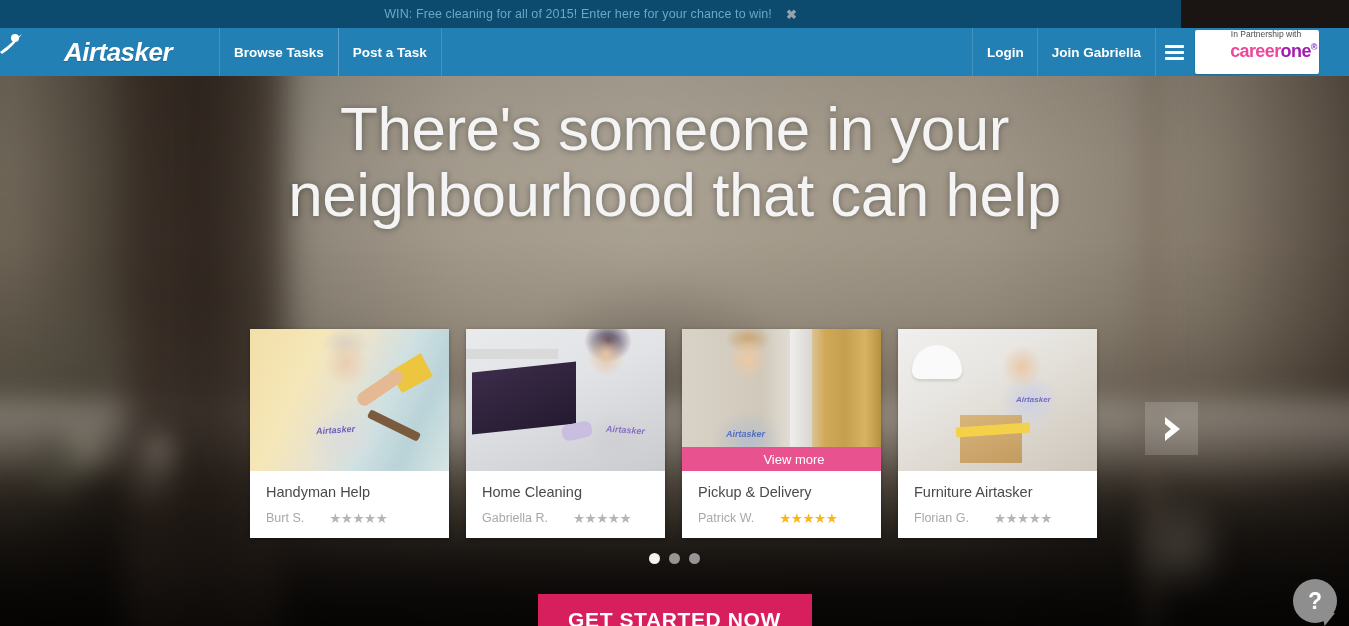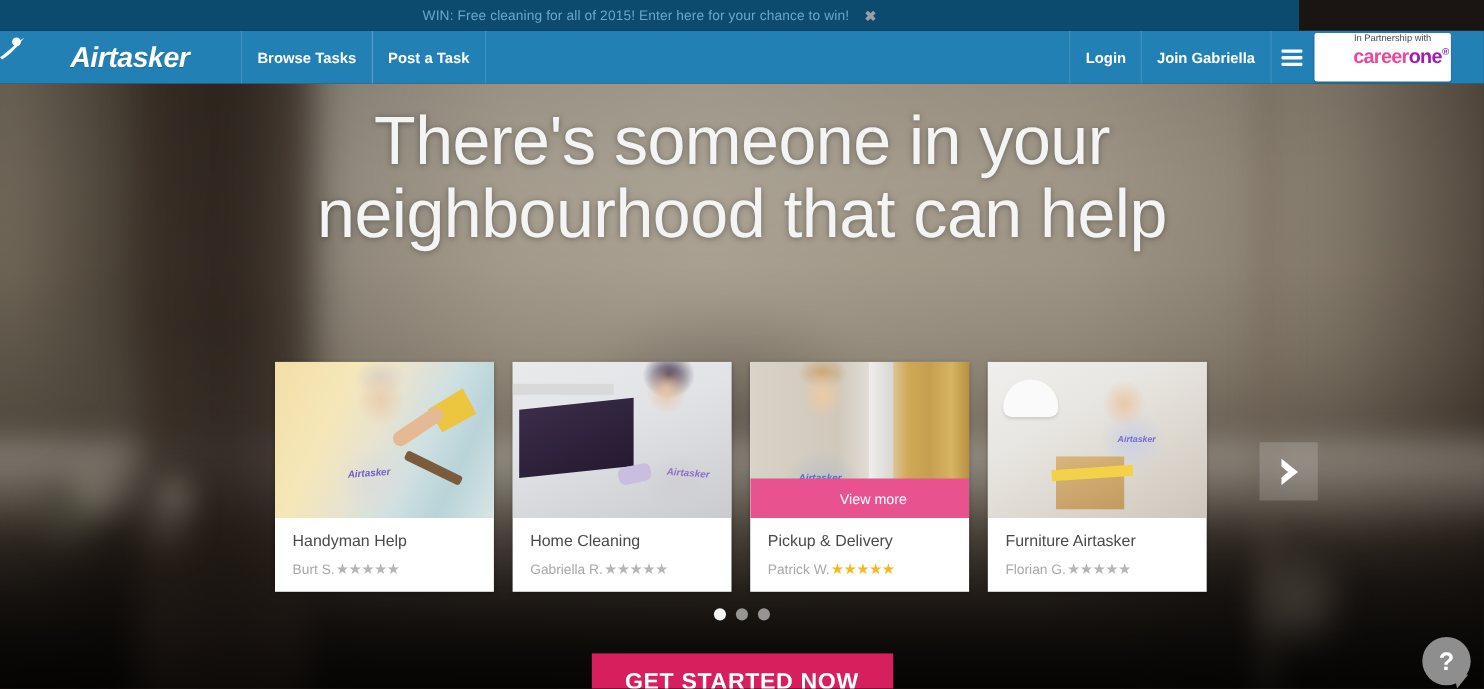--- a/index.html
+++ b/index.html
@@ -301,34 +301,34 @@
     opacity: .85;
     white-space: nowrap;
   }
   .shirt-logo.s1 { left: 66px; top: 96px; transform: rotate(-4deg); }
   .shirt-logo.s2 { left: 140px; top: 96px; color: #7d5fc4; transform: rotate(4deg); }
   .shirt-logo.s3 { left: 44px; top: 100px; color: #3f5fc0; }
   .shirt-logo.s4 { left: 118px; top: 66px; color: #6a57bd; font-size: 8px; }
 
   .view-more {
     position: absolute; left: 0; right: 0; bottom: 0;
-    height: 36px;
+    height: 24px;
     background: #e8538f;
     color: #ffffff;
     font-size: 13px;
     display: flex; align-items: center; justify-content: center;
     cursor: pointer;
     padding-left: 25px;
   }
   .card-body { padding: 13px 16px 13px 16px; }
   .card-title {
     font-size: 14.5px; color: #4a4a4a; font-weight: 400;
     margin-bottom: 11px; white-space: nowrap;
   }
-  .card-meta { display: flex; align-items: flex-start; }
+  .card-meta { display: flex; align-items: flex-end; gap: 24px; }
   .card-user { font-size: 12.5px; color: #a8a8a8; white-space: nowrap; }
   .stars { font-size: 13.5px; letter-spacing: -.5px; line-height: 1; margin-left: 1px; }
   .stars.grey { color: #b5b5b5; }
   .stars.gold { color: #f7b71d; }
 
   
   .carousel-next {
     position: absolute; top: 326px; left: 1145px;
     width: 53px; height: 53px;
     background: rgba(255,255,255,.16);

